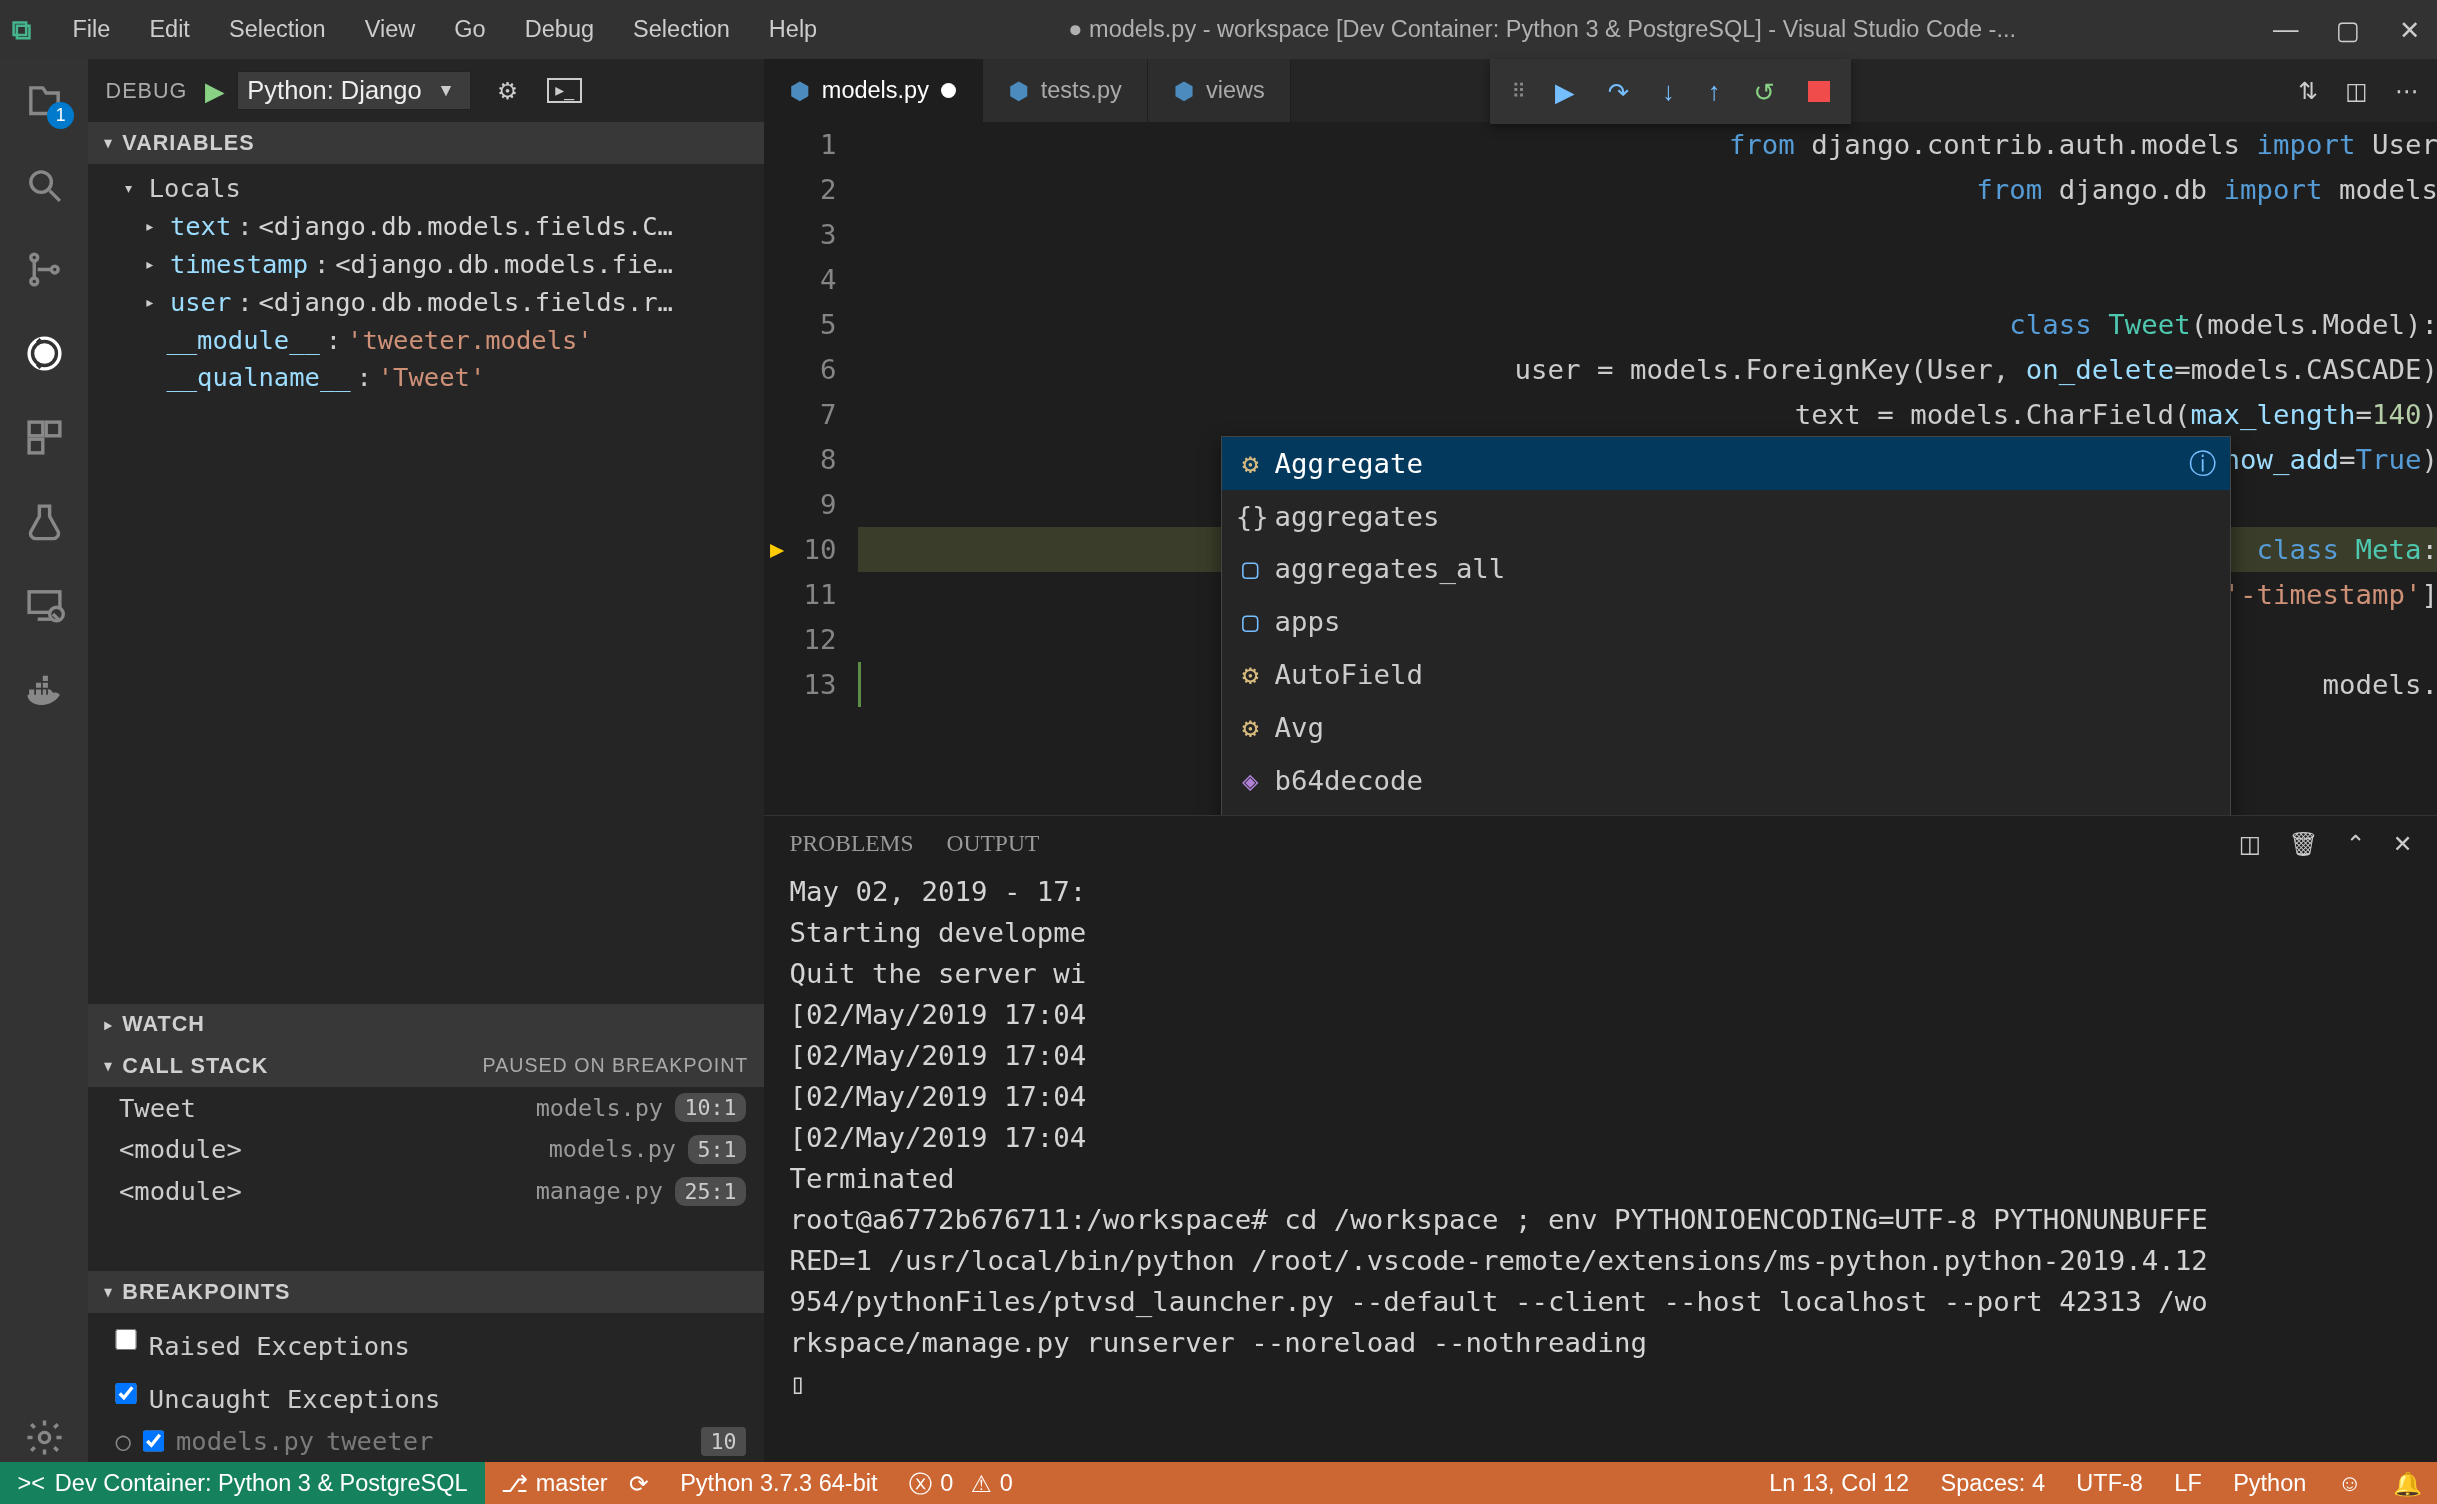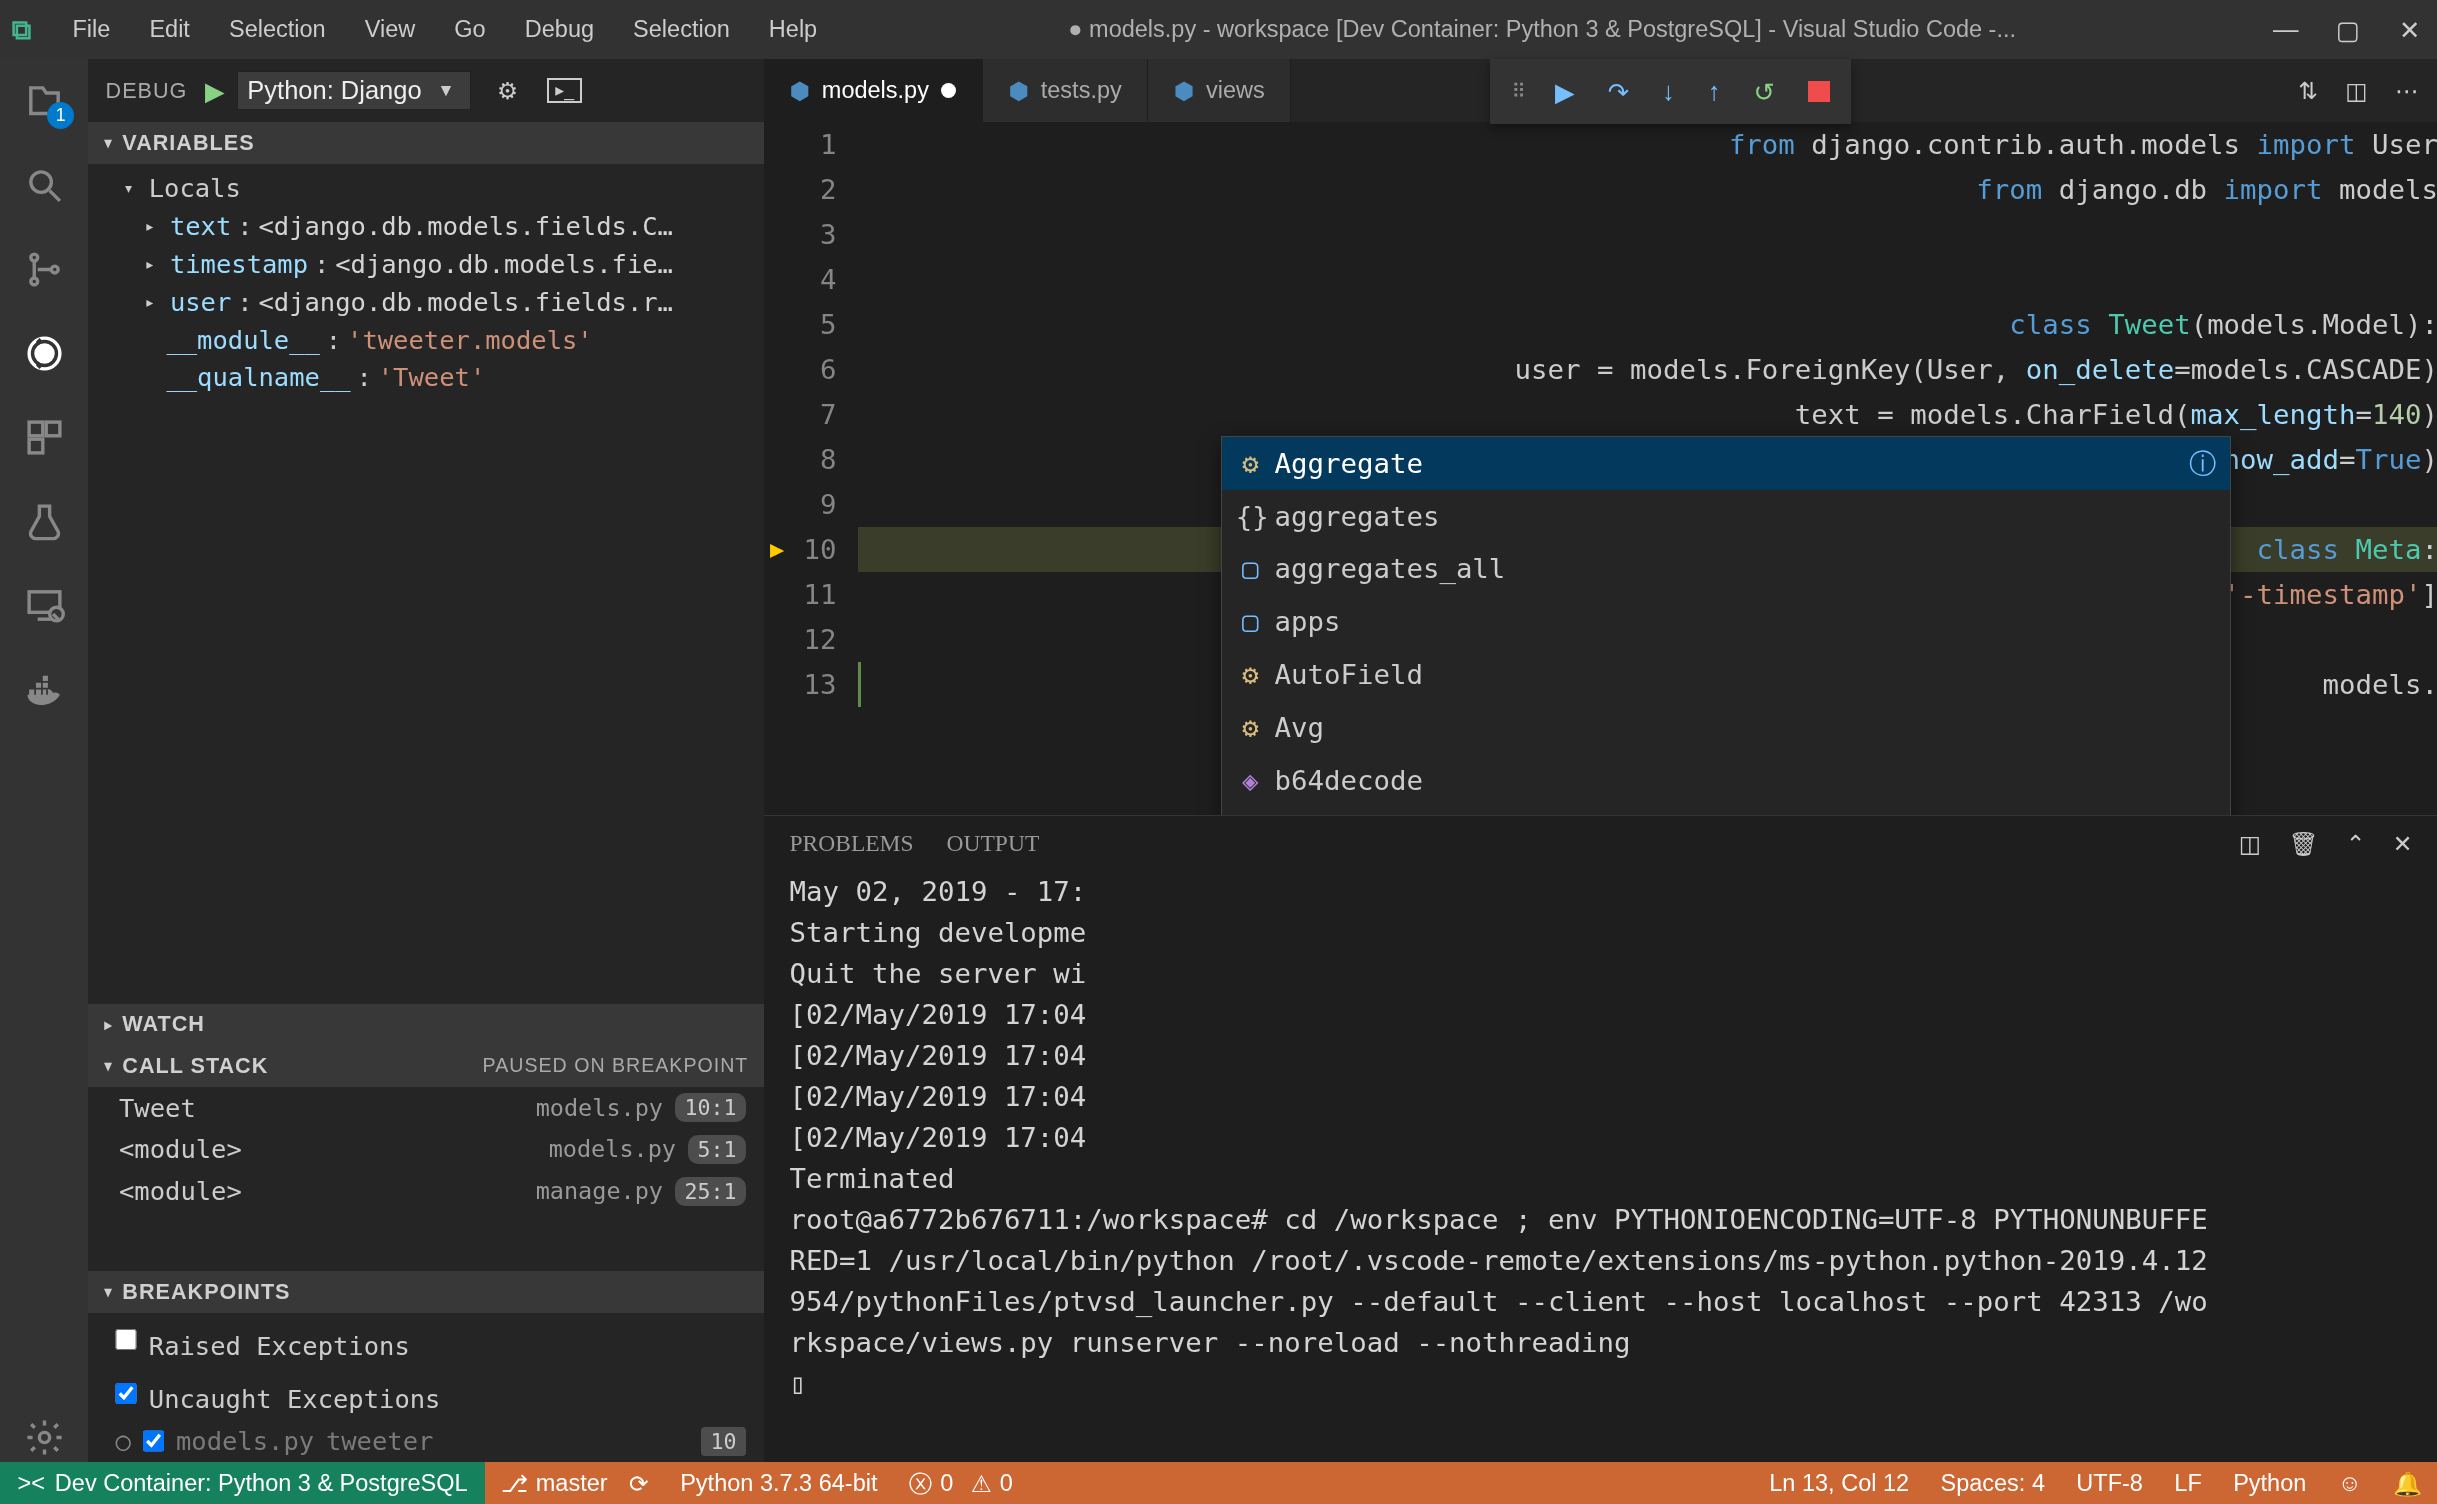--- a/index.html
+++ b/index.html
@@ -523,21 +523,21 @@
         <div>Starting developme</div>
         <div>Quit the server wi</div>
         <div>[02/May/2019 17:04</div>
         <div>[02/May/2019 17:04</div>
         <div>[02/May/2019 17:04</div>
         <div>[02/May/2019 17:04</div>
         <div>Terminated</div>
         <div>root@a6772b676711:/workspace# cd /workspace ; env PYTHONIOENCODING=UTF-8 PYTHONUNBUFFE</div>
         <div>RED=1 /usr/local/bin/python /root/.vscode-remote/extensions/ms-python.python-2019.4.12</div>
         <div>954/pythonFiles/ptvsd_launcher.py --default --client --host localhost --port 42313 /wo</div>
-        <div>rkspace/views.py runserver --noreload --nothreading</div>
+        <div>rkspace/manage.py runserver --noreload --nothreading</div>
         <div>▯</div>
       </div>
     </div>
 
   </div>
 </div>
 
 <div class="statusbar">
   <div class="sb-remote">
     <span>&gt;&lt;</span>

